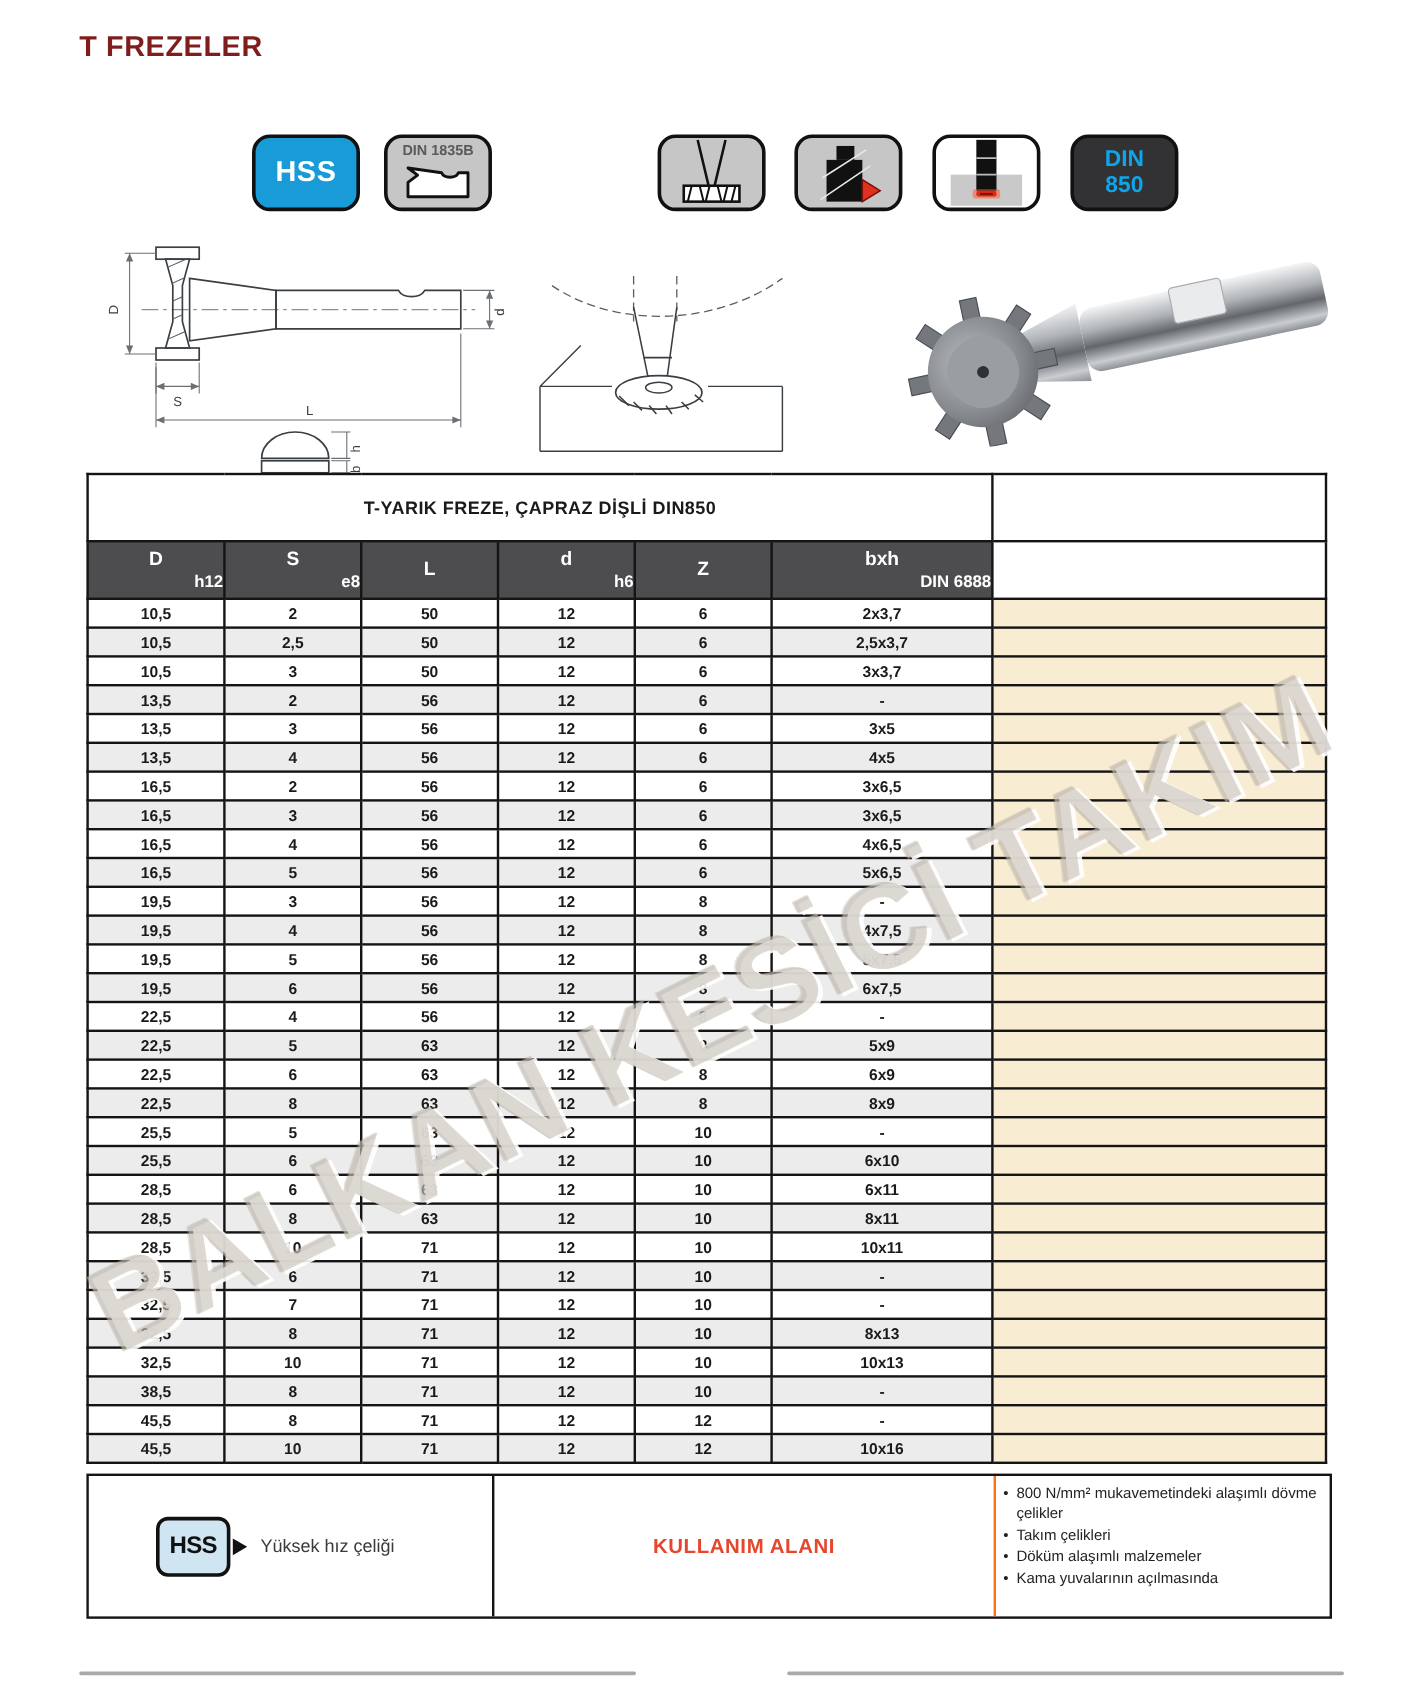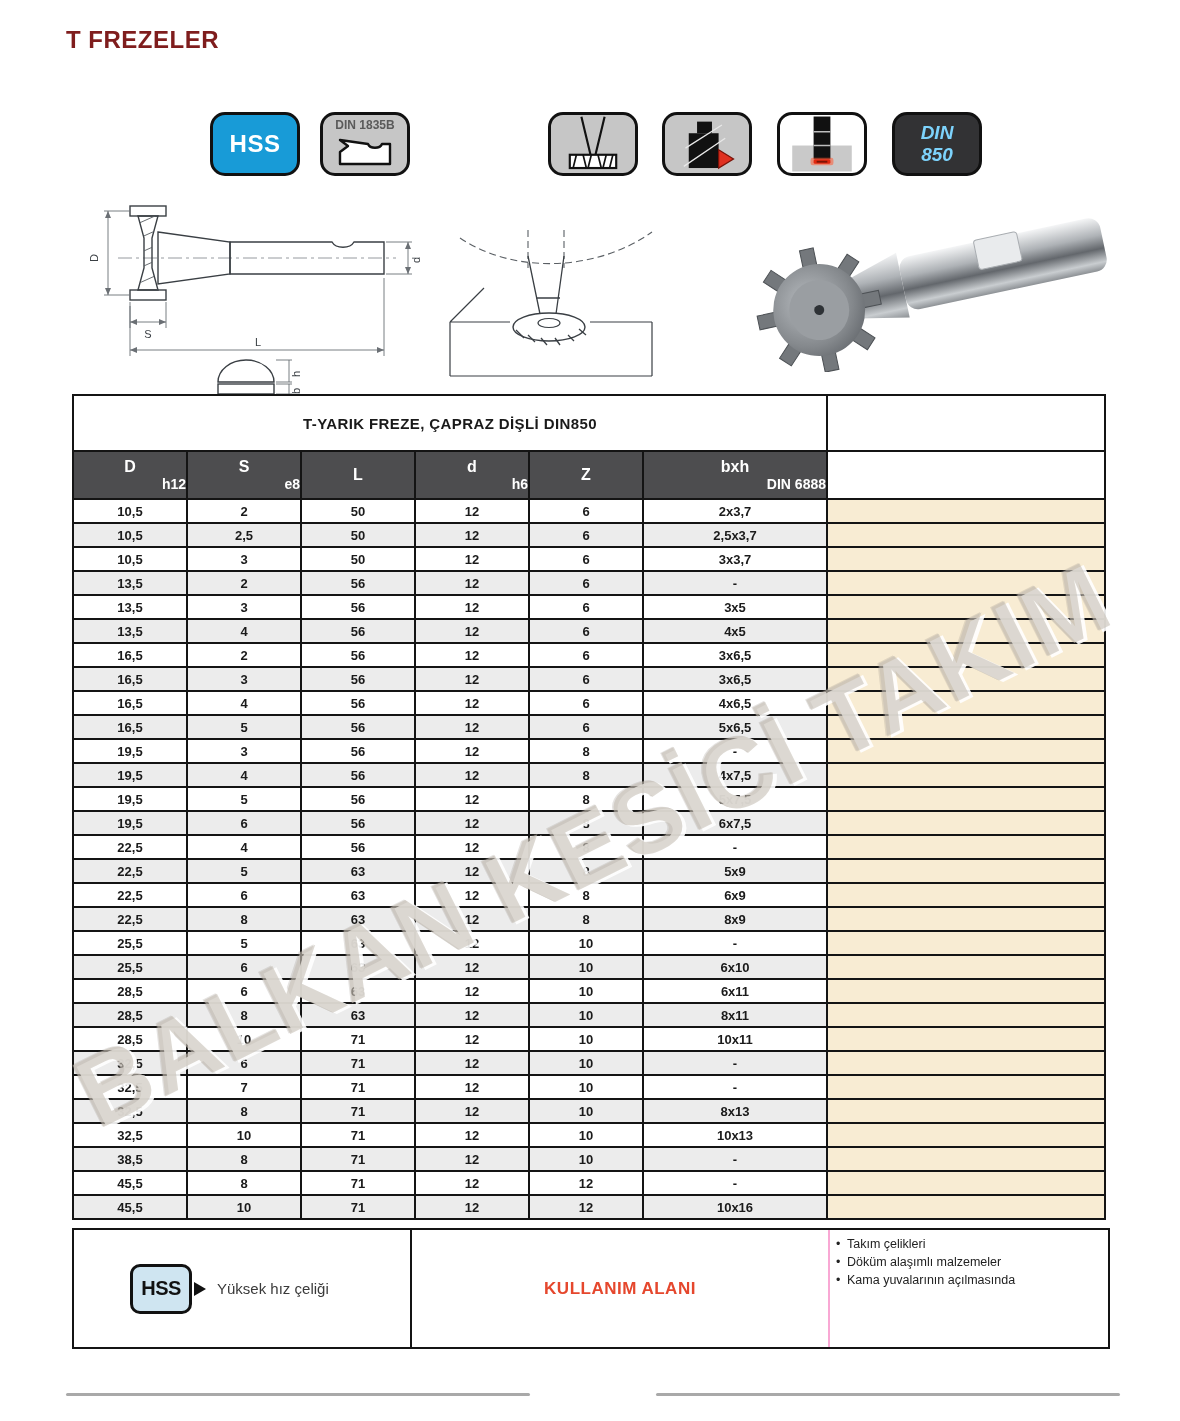--- a/index.html
+++ b/index.html
@@ -17,21 +17,21 @@
     position:absolute;top:112px;width:90px;height:64px;border:3px solid #111;
     border-radius:15px;background:#c6c6c6;box-sizing:border-box;
     display:flex;align-items:center;justify-content:center;flex-direction:column;
   }
   .badge svg{display:block;}
   .badge-hss{background:#189bd7;}
   .badge-hss .t{color:#fff;font-weight:bold;font-size:24px;letter-spacing:.5px;}
   .badge-din1835 .t{color:#5a5a5a;font-weight:bold;font-size:12px;margin-top:2px;}
   .badge-angle .t{color:#111;font-weight:bold;font-size:17px;line-height:1.55;text-align:left;}
   .badge-din850{background:#323234;}
-  .badge-din850 .t{color:#7dd3fc;font-weight:bold;font-size:19px;line-height:1.15;text-align:center;font-style:italic;}
+  .badge-din850 .t{color:#0ea5e9;font-weight:bold;font-size:19px;line-height:1.15;text-align:center;}
   
   .drawing{position:absolute;}
   .dw-stroke{stroke:#3a3f44;stroke-width:1.4;fill:none;}
   .dw-thin{stroke:#6a6f74;stroke-width:.9;fill:none;}
   .dw-dim{font-size:11px;fill:#3a3f44;}
   
   .table-wrap{position:absolute;left:72px;top:394px;}
   table.main{border-collapse:collapse;table-layout:fixed;}
   table.main td,table.main th{
     border:2px solid #141414;text-align:center;vertical-align:middle;
@@ -46,21 +46,21 @@
   tr.data td{height:22px;font-size:13px;background:#ffffff;}
   tr.data.alt td{background:#ececec;}
   tr.data td.extra{background:#f8ecd3 !important;}
   
   .foot{
     position:absolute;left:72px;top:1228px;width:1038px;height:121px;
     box-sizing:border-box;border:2px solid #141414;display:flex;
   }
   .foot .cell{box-sizing:border-box;height:100%;}
   .foot .c1{width:338px;border-right:2px solid #141414;display:flex;align-items:center;}
-  .foot .c2{width:418px;border-right:2px solid #f9a8d4;display:flex;align-items:center;justify-content:center;}
+  .foot .c2{width:418px;border-right:2px solid #f97316;display:flex;align-items:center;justify-content:center;}
   .foot .c3{flex:1;padding:6px 8px 4px 6px;}
   .hss-badge{
     margin-left:56px;width:56px;height:44px;background:#cfe5f1;border:3px solid #111;
     border-radius:10px;display:flex;align-items:center;justify-content:center;
     font-weight:bold;font-size:20px;color:#111;letter-spacing:-.5px;
   }
   .hss-arrow{width:0;height:0;border:7px solid transparent;border-left:12px solid #111;margin-left:2px;}
   .hss-desc{font-size:15px;color:#3a3a3a;margin-left:4px;}
   .usage-title{font-size:17px;font-weight:bold;color:#e5472d;letter-spacing:.5px;}
   ul.usage{list-style:none;margin:0;padding:0;font-size:12.5px;color:#222;line-height:1.35;}
@@ -550,20 +550,21 @@
     <div class="cell c1">
       <div class="hss-badge">HSS</div>
       <div class="hss-arrow"></div>
       <div class="hss-desc">Yüksek hız çeliği</div>
     </div>
     <div class="cell c2">
       <div class="usage-title">KULLANIM ALANI</div>
     </div>
     <div class="cell c3">
       <ul class="usage">
+          <li>800 N/mm² mukavemetindeki alaşımlı dövme çelikler</li>
           <li>Takım çelikleri</li>
           <li>Döküm alaşımlı malzemeler</li>
           <li>Kama yuvalarının açılmasında</li>
         </ul>
     </div>
   </div>
 
   <div class="watermark">BALKAN KESİCİ TAKIM</div>
 
   <div class="rule left"></div>

